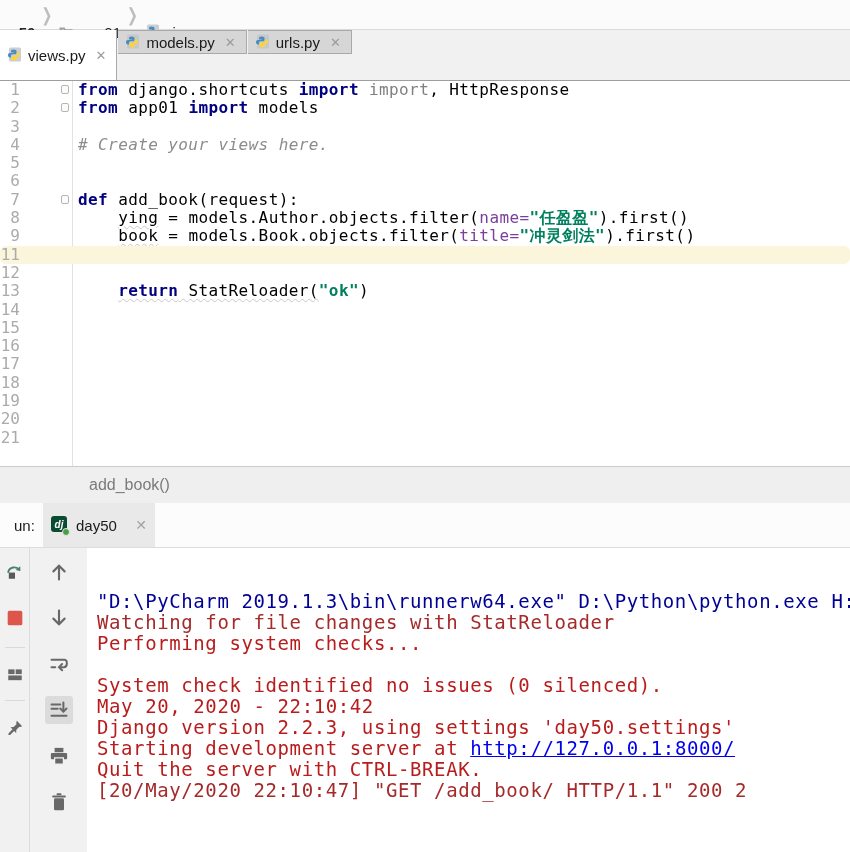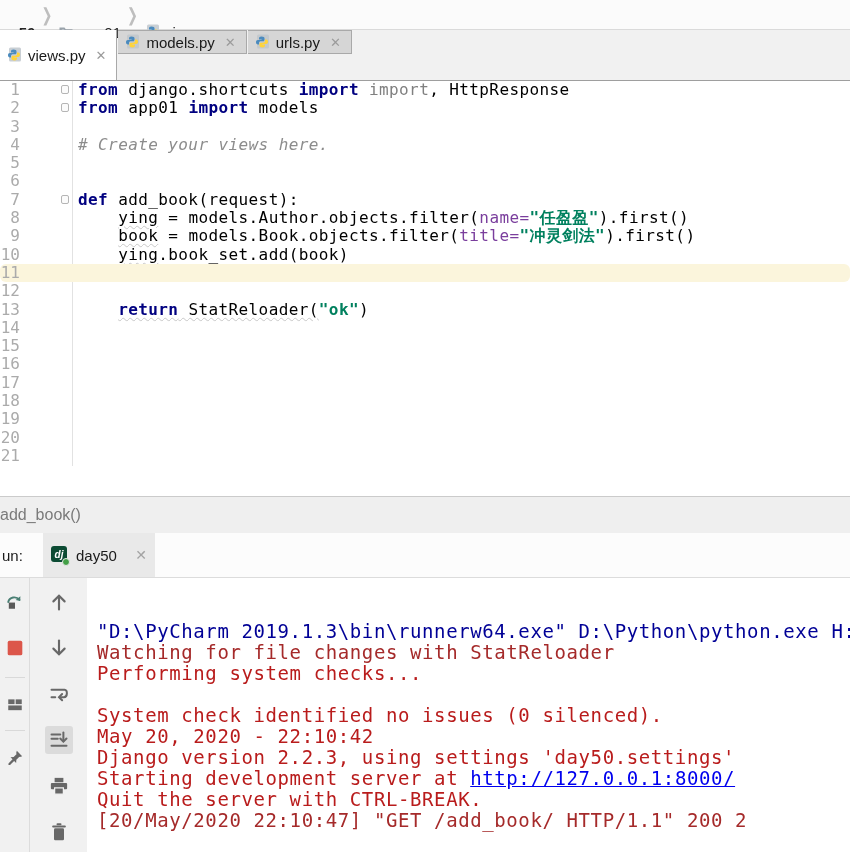--- a/index.html
+++ b/index.html
@@ -46,28 +46,28 @@
   .pl   { color:#000000; }
   .dim  { color:#808080; }
   .cm   { color:#8C8C8C; font-style:italic; }
   .str  { color:#00805E; font-weight:bold; }
   .kwarg{ color:#7A3E9D; }
   .sq   { text-decoration:underline; text-decoration-style:wavy; text-decoration-color:#C8C8C8;
           text-decoration-thickness:1px; text-underline-offset:2px; }
   
   .nav-bar {
     height:37px; background:#EFEFEF; border-top:1px solid #CBCBCB;
-    display:flex; align-items:center; font-size:16px; color:#7A7A7A;margin-top:30px;
+    display:flex; align-items:center; padding-left:89px; font-size:16px; color:#7A7A7A;
   }
   
   .run-tab-bar {
     height:45px; background:#FCFCFC; border-bottom:1px solid #DCDCDC;
     display:flex; align-items:stretch; font-size:15px; color:#1A1A1A;
   }
-  .run-label { align-self:center; padding-left:2px; width:43px; }
+  .run-label { align-self:center; padding-left:14px; width:43px; }
   .run-tab {
     width:112px; background:#E9E9E9; display:flex; align-items:center; gap:7px;
     padding:0 8px; cursor:default;justify-content:flex-end;
   }
   .dj-badge { position:relative; width:18px; height:18px; flex:0 0 18px; }
   .dj-box { width:16px; height:16px; border-radius:3px; background:#0C4B33; color:#FFF;
             font-size:10px; font-weight:bold; font-style:italic; display:flex;
             align-items:center; justify-content:center; }
   .dj-dot { position:absolute; right:-1px; bottom:-2px; width:8px; height:8px;
             border-radius:50%; background:#43A047; border:1px solid #E9E9E9; }
@@ -170,21 +170,20 @@
   <div id="editor-rows">
       <div class="row"><span class="num">1</span><span class="fold"></span><span class="kw">from</span><span class="pl"> django.shortcuts </span><span class="kw">import</span><span class="dim"> import</span><span class="pl">, HttpResponse</span></div>
       <div class="row"><span class="num">2</span><span class="fold"></span><span class="kw">from</span><span class="pl"> app01 </span><span class="kw">import</span><span class="pl"> models</span></div>
       <div class="row"><span class="num">3</span></div>
       <div class="row"><span class="num">4</span><span class="cm"># Create your views here.</span></div>
       <div class="row"><span class="num">5</span></div>
       <div class="row"><span class="num">6</span></div>
       <div class="row"><span class="num">7</span><span class="fold"></span><span class="kw">def</span><span class="pl"> add_book(request):</span></div>
       <div class="row"><span class="num">8</span><span class="pl">    </span><span class="pl sq">ying</span><span class="pl"> = models.Author.objects.filter(</span><span class="kwarg">name=</span><span class="str">"任盈盈"</span><span class="pl">).first()</span></div>
       <div class="row"><span class="num">9</span><span class="pl">    </span><span class="pl sq">book</span><span class="pl"> = models.Book.objects.filter(</span><span class="kwarg">title=</span><span class="str">"冲灵剑法"</span><span class="pl">).first()</span></div>
-      <div class="row"><span class="num">10</span><span class="pl">    </span><span class="pl sq">ying</span><span class="pl">.book_set.add(book)</span></div>
       <div class="row caret"><span class="num">11</span></div>
       <div class="row"><span class="num">12</span></div>
       <div class="row"><span class="num">13</span><span class="pl">    </span><span class="kw sq">return</span><span class="pl sq"> StatReloader(</span><span class="str">"ok"</span><span class="pl">)</span></div>
       <div class="row"><span class="num">14</span></div>
       <div class="row"><span class="num">15</span></div>
       <div class="row"><span class="num">16</span></div>
       <div class="row"><span class="num">17</span></div>
       <div class="row"><span class="num">18</span></div>
       <div class="row"><span class="num">19</span></div>
       <div class="row"><span class="num">20</span></div>

